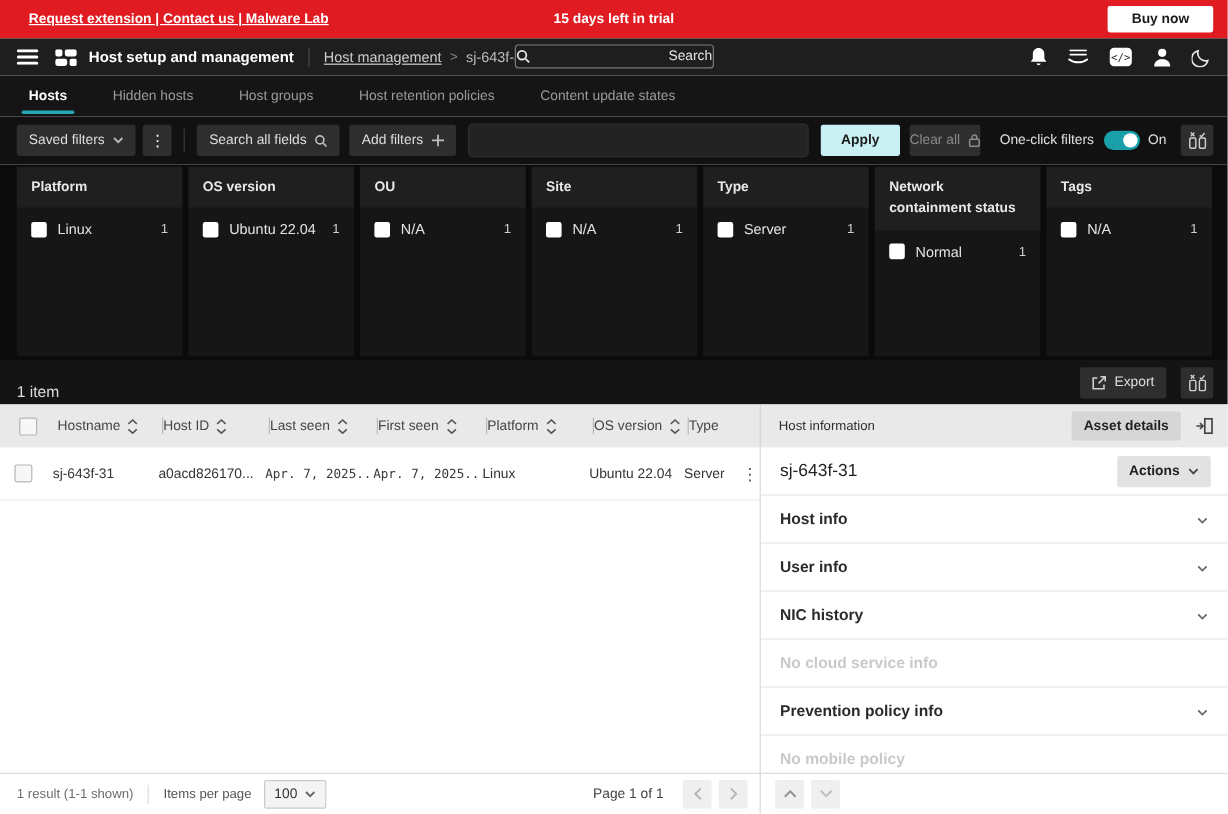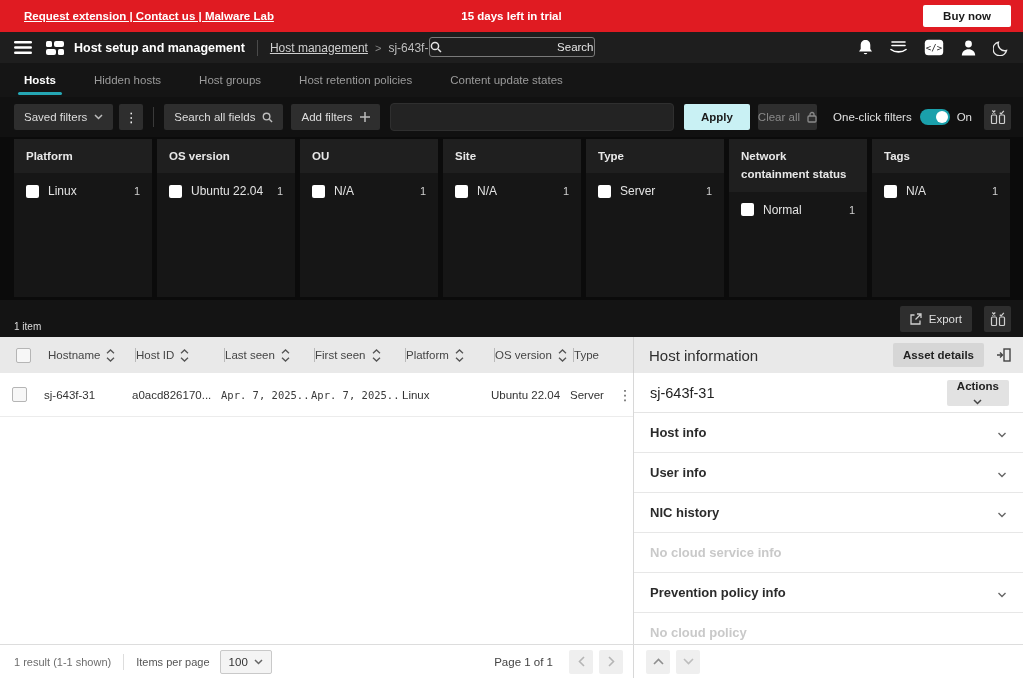--- a/index.html
+++ b/index.html
@@ -76,37 +76,37 @@
     font-weight:bold; line-height:1.6; }
   .fitem { display:flex; align-items:center; padding:11px 12px 0 12px; cursor:pointer; }
   .cb-dark { width:13px; height:13px; background:#fff; border-radius:2px; flex:none; }
   .fitem-label { margin-left:9px; color:#e3e3e3; font-size:12px; flex:1;
     white-space:nowrap; overflow:hidden; }
   .fitem-count { color:#cfcfcf; font-size:11px; }
 
   
   #itembar { position:absolute; left:0; top:300px; width:1023px; height:37px;
     background:#141414; display:flex; align-items:center; padding:0 12px 0 14px; }
-  #item-count { color:#ddd; font-size:10px;margin-top:16px; }
+  #item-count { color:#ddd; font-size:13px;margin-top:16px; }
   #itembar .spacer { flex:1; }
 
   
   #headerband { position:absolute; left:0; top:337px; width:1023px; height:36px;
     background:#e9e9e9; display:flex; }
   #thead-left { width:633px; display:flex; align-items:center; padding-left:16px; }
   .cb-light { width:15px; height:15px; border:1px solid #b5b5b5; border-radius:2px;
     background:#f7f7f7; flex:none; cursor:pointer; }
   #thead-cols { display:flex; align-items:center; margin-left:17px; height:100%; }
   .hcell { display:flex; align-items:center; gap:6px; font-size:11.5px; color:#454545;
     height:100%; position:relative; }
   .hcell .sep { position:absolute; right:0; top:11px; width:1px; height:14px; background:#b9b9b9; }
   .sort-ic { cursor:pointer; display:flex; }
   #phead { flex:1; border-left:1px solid #d2d2d2; display:flex; align-items:center;
     padding:0 10px 0 15px; }
-  #phead-title { font-size:15px; color:#2f2f2f; }
+  #phead-title { font-size:11px; color:#2f2f2f; }
   #phead .spacer { flex:1; }
   #assetdetails-btn { height:24px; background:#d6d6d6; border:none; border-radius:2px;
     font-size:11.5px; font-weight:bold; color:#222; padding:0 10px; cursor:pointer;
     font-family:inherit; }
   #openpanel-btn { margin-left:10px; background:none; border:none; cursor:pointer;
     display:flex; padding:2px; }
 
   
   #content { position:absolute; left:0; top:373px; width:1023px; height:271px; display:flex; }
   #table-region { width:633px; background:#fff; }
@@ -119,21 +119,21 @@
   #row-kebab { margin-left:2px; color:#555; font-size:14px; cursor:pointer; letter-spacing:0;
     background:none; border:none; line-height:1; padding:2px 4px; }
 
   #side-panel { flex:1; background:#fff; border-left:1px solid #d8d8d8; overflow:hidden; }
   #sp-titlerow { height:40px; display:flex; align-items:center; padding:0 14px 0 16px;
     border-bottom:1px solid #e4e4e4; }
   #sp-host { font-size:14.5px; color:#222; }
   #sp-titlerow .spacer { flex:1; }
   #actions-btn { height:26px; background:#e2e2e2; border:none; border-radius:2px;
     font-size:11.5px; font-weight:bold; color:#222; padding:0 10px; display:flex;
-    align-items:center; gap:7px; cursor:pointer; font-family:inherit;flex-direction:column; }
+    align-items:center; gap:7px; cursor:pointer; font-family:inherit; }
   .sp-section { height:40px; display:flex; align-items:center; padding:0 16px;
     border-bottom:1px solid #e7e7e7; cursor:pointer; }
   .sp-section .lbl { font-size:13px; font-weight:bold; color:#2b2b2b; flex:1; }
   .sp-section.disabled { cursor:default; }
   .sp-section.disabled .lbl { color:#c9c9c9; }
 
   
   #footerbar { position:absolute; left:0; top:644px; width:1023px; height:34px;
     background:#fff; border-top:1px solid #ddd; display:flex; }
   #foot-left { width:633px; display:flex; align-items:center; padding:0 10px 0 14px; }
@@ -492,21 +492,21 @@
         <div class="sp-section disabled">
           <span class="lbl">No cloud service info</span>
         </div>
         <div class="sp-section">
           <span class="lbl">Prevention policy info</span>
           <span><svg width="10" height="6" viewBox="0 0 9 6" fill="none" stroke="#666" stroke-width="1.4">
               <path d="M1 1l3.5 3.5L8 1"></path>
             </svg></span>
         </div>
         <div class="sp-section disabled">
-          <span class="lbl">No cloud policy</span>
+          <span class="lbl">No mobile policy</span>
         </div>
       </div>
   </div>
 </div>
 
 <div id="footerbar">
   <div id="foot-left">
     <span id="foot-results">1 result (1-1 shown)</span>
     <span class="foot-div"></span>
     <span id="foot-ipp">Items per page</span>

